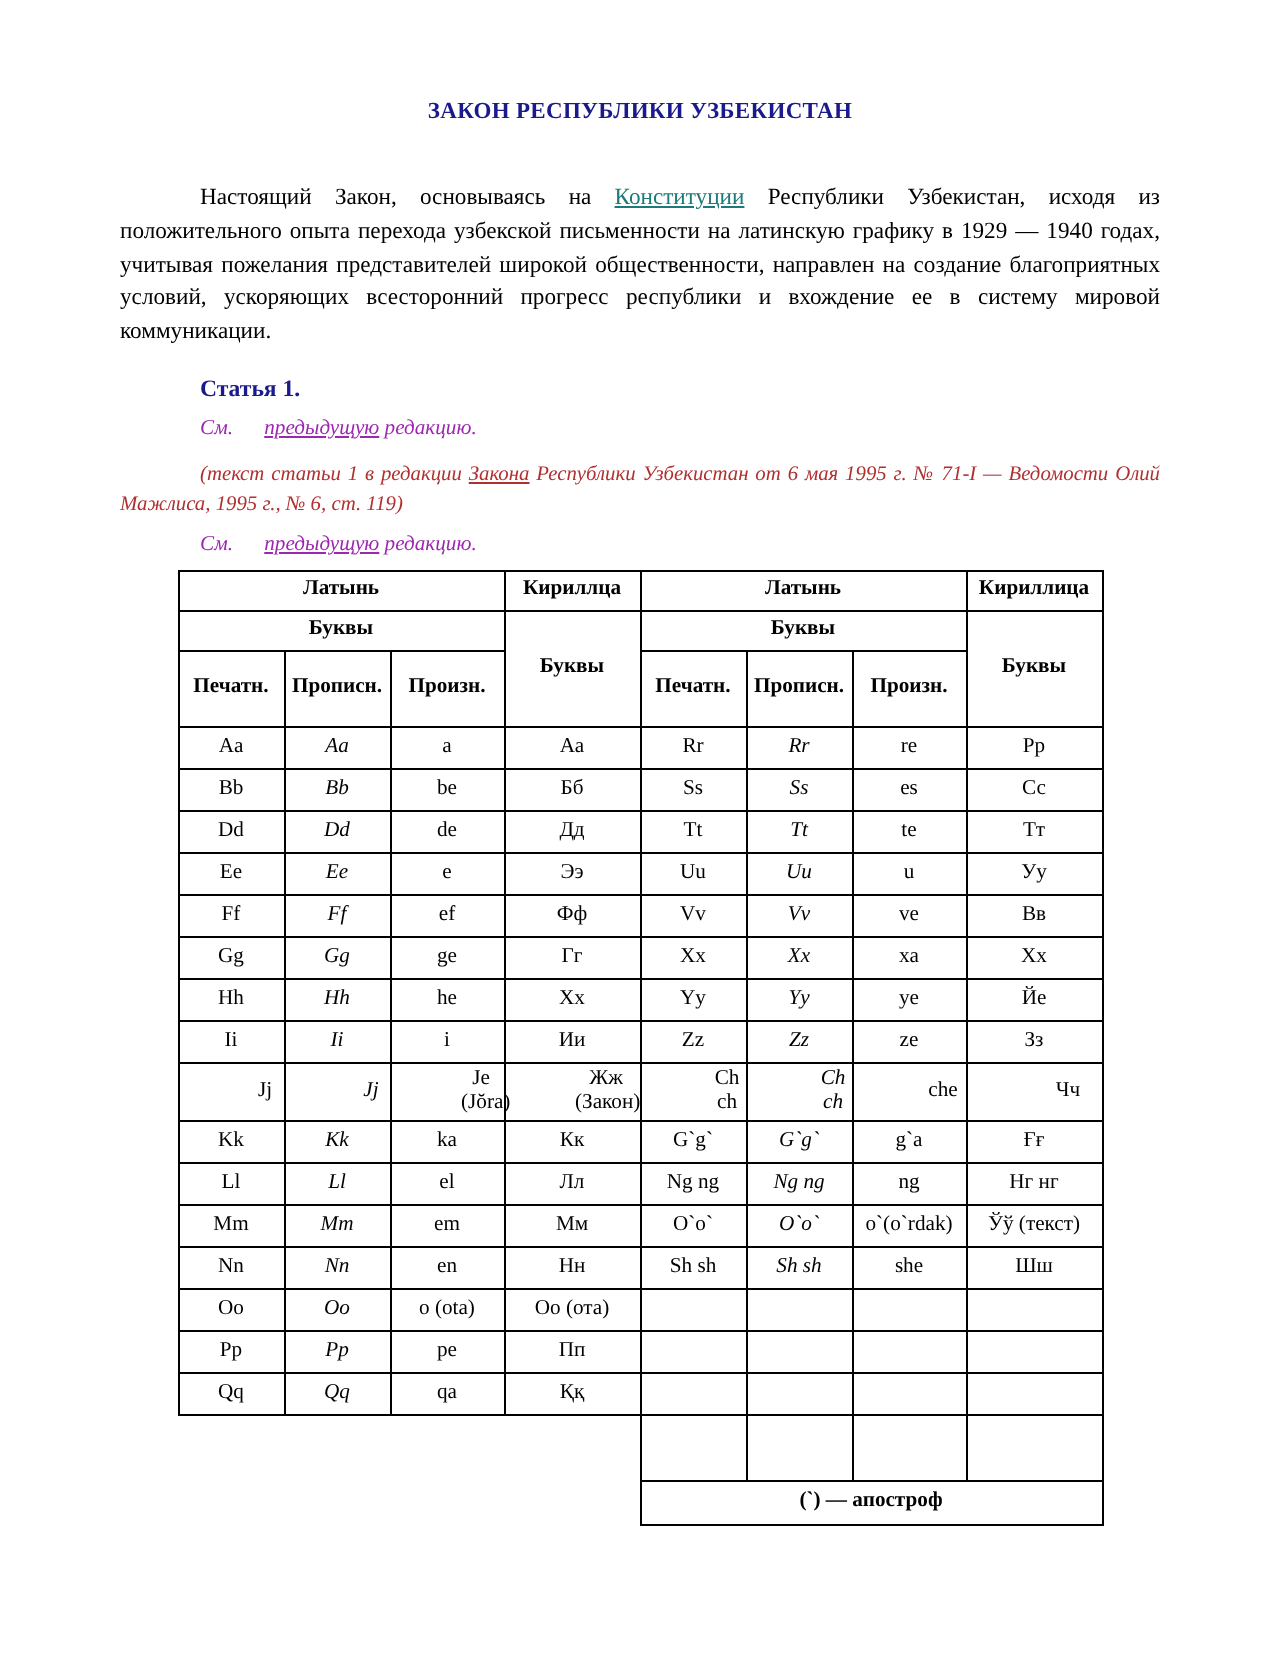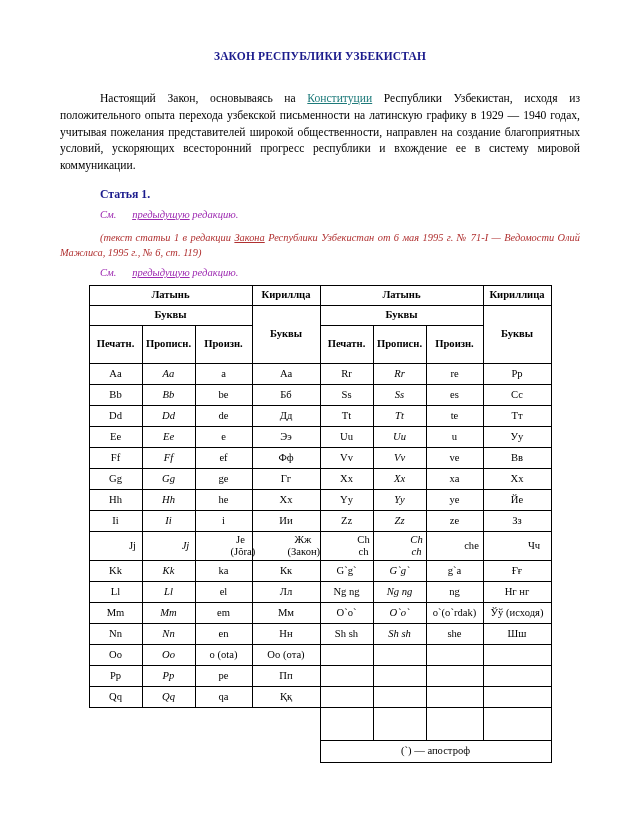--- a/index.html
+++ b/index.html
@@ -107,21 +107,21 @@
   .alphabet-table th {
     font-weight: bold;
     font-size: 10.6px;
   }
   .hdr-tall { height: 38px; }
   .hdr-row1 td, .hdr-row1 th { height: 17px; }
   .hdr-row2 td, .hdr-row2 th { height: 17px; }
   .body-row td { height: 18px; }
   .tall-row td { height: 26px; padding-left: 35px; }
   .empty-row td { height: 30px; }
-  .apos-row td { height: 19px; }
+  .apos-row td { height: 19px; font-weight: bold; }
   .ital { font-style: italic; }
 
   
   col.c-print   { width: 53px; }
   col.c-written { width: 53px; }
   col.c-pron    { width: 57px; }
   col.c-cyr     { width: 68px; }
 </style>
 </head>
 <body>
@@ -286,21 +286,21 @@
           <td>Нг нг</td>
         </tr>
         <tr class="body-row">
           <td>Mm</td>
           <td class="ital">Mm</td>
           <td>em</td>
           <td>Мм</td>
           <td>O`o`</td>
           <td class="ital">O`o`</td>
           <td>o`(o`rdak)</td>
-          <td>Ўў (исходя)</td>
+          <td>Ўў (текст)</td>
         </tr>
         <tr class="body-row">
           <td>Nn</td>
           <td class="ital">Nn</td>
           <td>en</td>
           <td>Нн</td>
           <td>Sh sh</td>
           <td class="ital">Sh sh</td>
           <td>she</td>
           <td>Шш</td>

